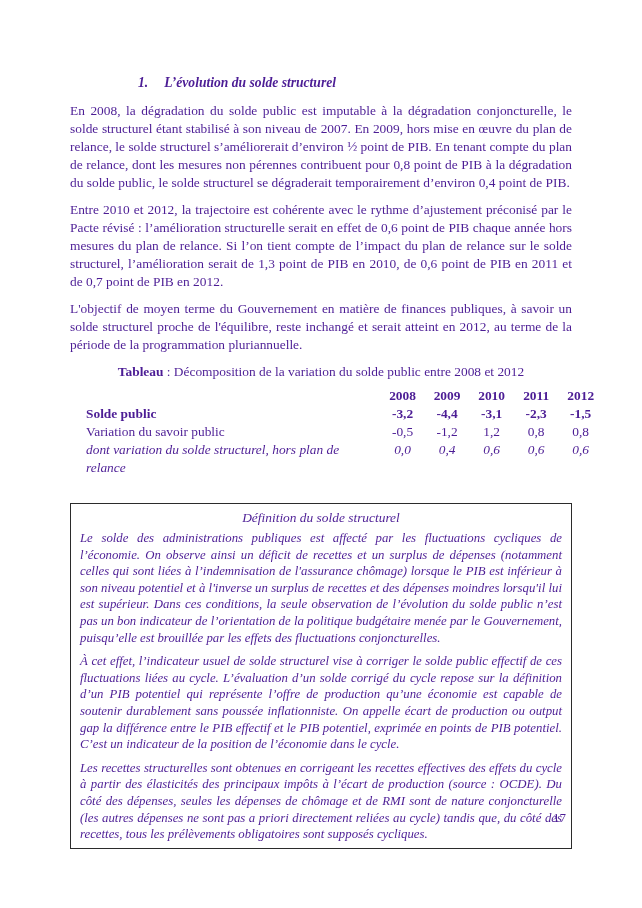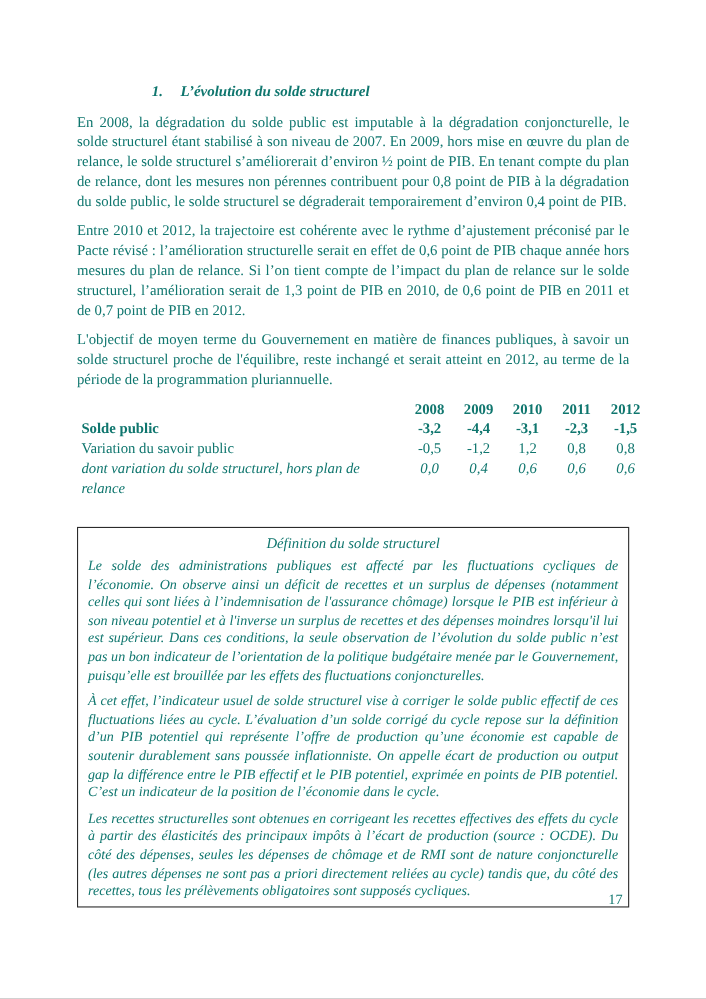--- a/index.html
+++ b/index.html
@@ -1,20 +1,20 @@
 <!DOCTYPE html>
 <html><head>
 <meta charset="utf-8">
 <style>
   html,body{margin:0;padding:0;background:#888;}
   .page{
     position:relative;
     width:642px;height:908px;
     background:#ffffff;
-    color:#0f766e;
+    color:#4c1d95;
     font-family:"Liberation Serif", "DejaVu Serif", serif;
     box-sizing:border-box;
     padding:74px 70px 0 70px;
     overflow:hidden;
   }
   .heading{
     margin:0 0 10px 68px;
     font-weight:bold;font-style:italic;
     font-size:13.6px;line-height:18px;
   }
@@ -27,21 +27,21 @@
   .caption{
     text-align:center;
     font-size:13.4px;line-height:18px;
     margin:8px 0 6px 0;
   }
   .caption .b{font-weight:bold;}
   table.datatable{
     border-collapse:collapse;
     width:516px;
     font-size:13.4px;line-height:18px;
-    margin:0 0 0 4px;
+    margin:0 0 0 16px;
   }
   table.datatable th, table.datatable td{
     padding:0;border:none;vertical-align:top;
   }
   table.datatable .lbl{text-align:left;width:300px;}
   table.datatable .num{text-align:center;width:43px;padding-left:2px;}
   table.datatable thead th{font-weight:bold;}
   tr.bold td{font-weight:bold;}
   tr.italic td{font-style:italic;}
   .defbox{
@@ -76,20 +76,23 @@
   <div class="heading">
     <span class="num">1.</span><span>L’évolution du solde structurel</span>
   </div>
 
   <div class="bodytext" id="paragraphs">
       <p>En 2008, la dégradation du solde public est imputable à la dégradation conjoncturelle, le solde structurel étant stabilisé à son niveau de 2007. En 2009, hors mise en œuvre du plan de relance, le solde structurel s’améliorerait d’environ ½ point de PIB. En tenant compte du plan de relance, dont les mesures non pérennes contribuent pour 0,8 point de PIB à la dégradation du solde public, le solde structurel se dégraderait temporairement d’environ 0,4 point de PIB.</p>
       <p>Entre 2010 et 2012, la trajectoire est cohérente avec le rythme d’ajustement préconisé par le Pacte révisé : l’amélioration structurelle serait en effet de 0,6 point de PIB chaque année hors mesures du plan de relance. Si l’on tient compte de l’impact du plan de relance sur le solde structurel, l’amélioration serait de 1,3 point de PIB en 2010, de 0,6 point de PIB en 2011 et de 0,7 point de PIB en 2012.</p>
       <p>L'objectif de moyen terme du Gouvernement en matière de finances publiques, à savoir un solde structurel proche de l'équilibre, reste inchangé et serait atteint en 2012, au terme de la période de la programmation pluriannuelle.</p>
     </div>
 
+  <div class="caption">
+    <span class="b">Tableau</span><span> : Décomposition de la variation du solde public entre 2008 et 2012</span>
+  </div>
 
   <table class="datatable">
     <thead>
       <tr>
         <th class="lbl"></th>
         <th class="num">2008</th>
         <th class="num">2009</th>
         <th class="num">2010</th>
         <th class="num">2011</th>
         <th class="num">2012</th>

